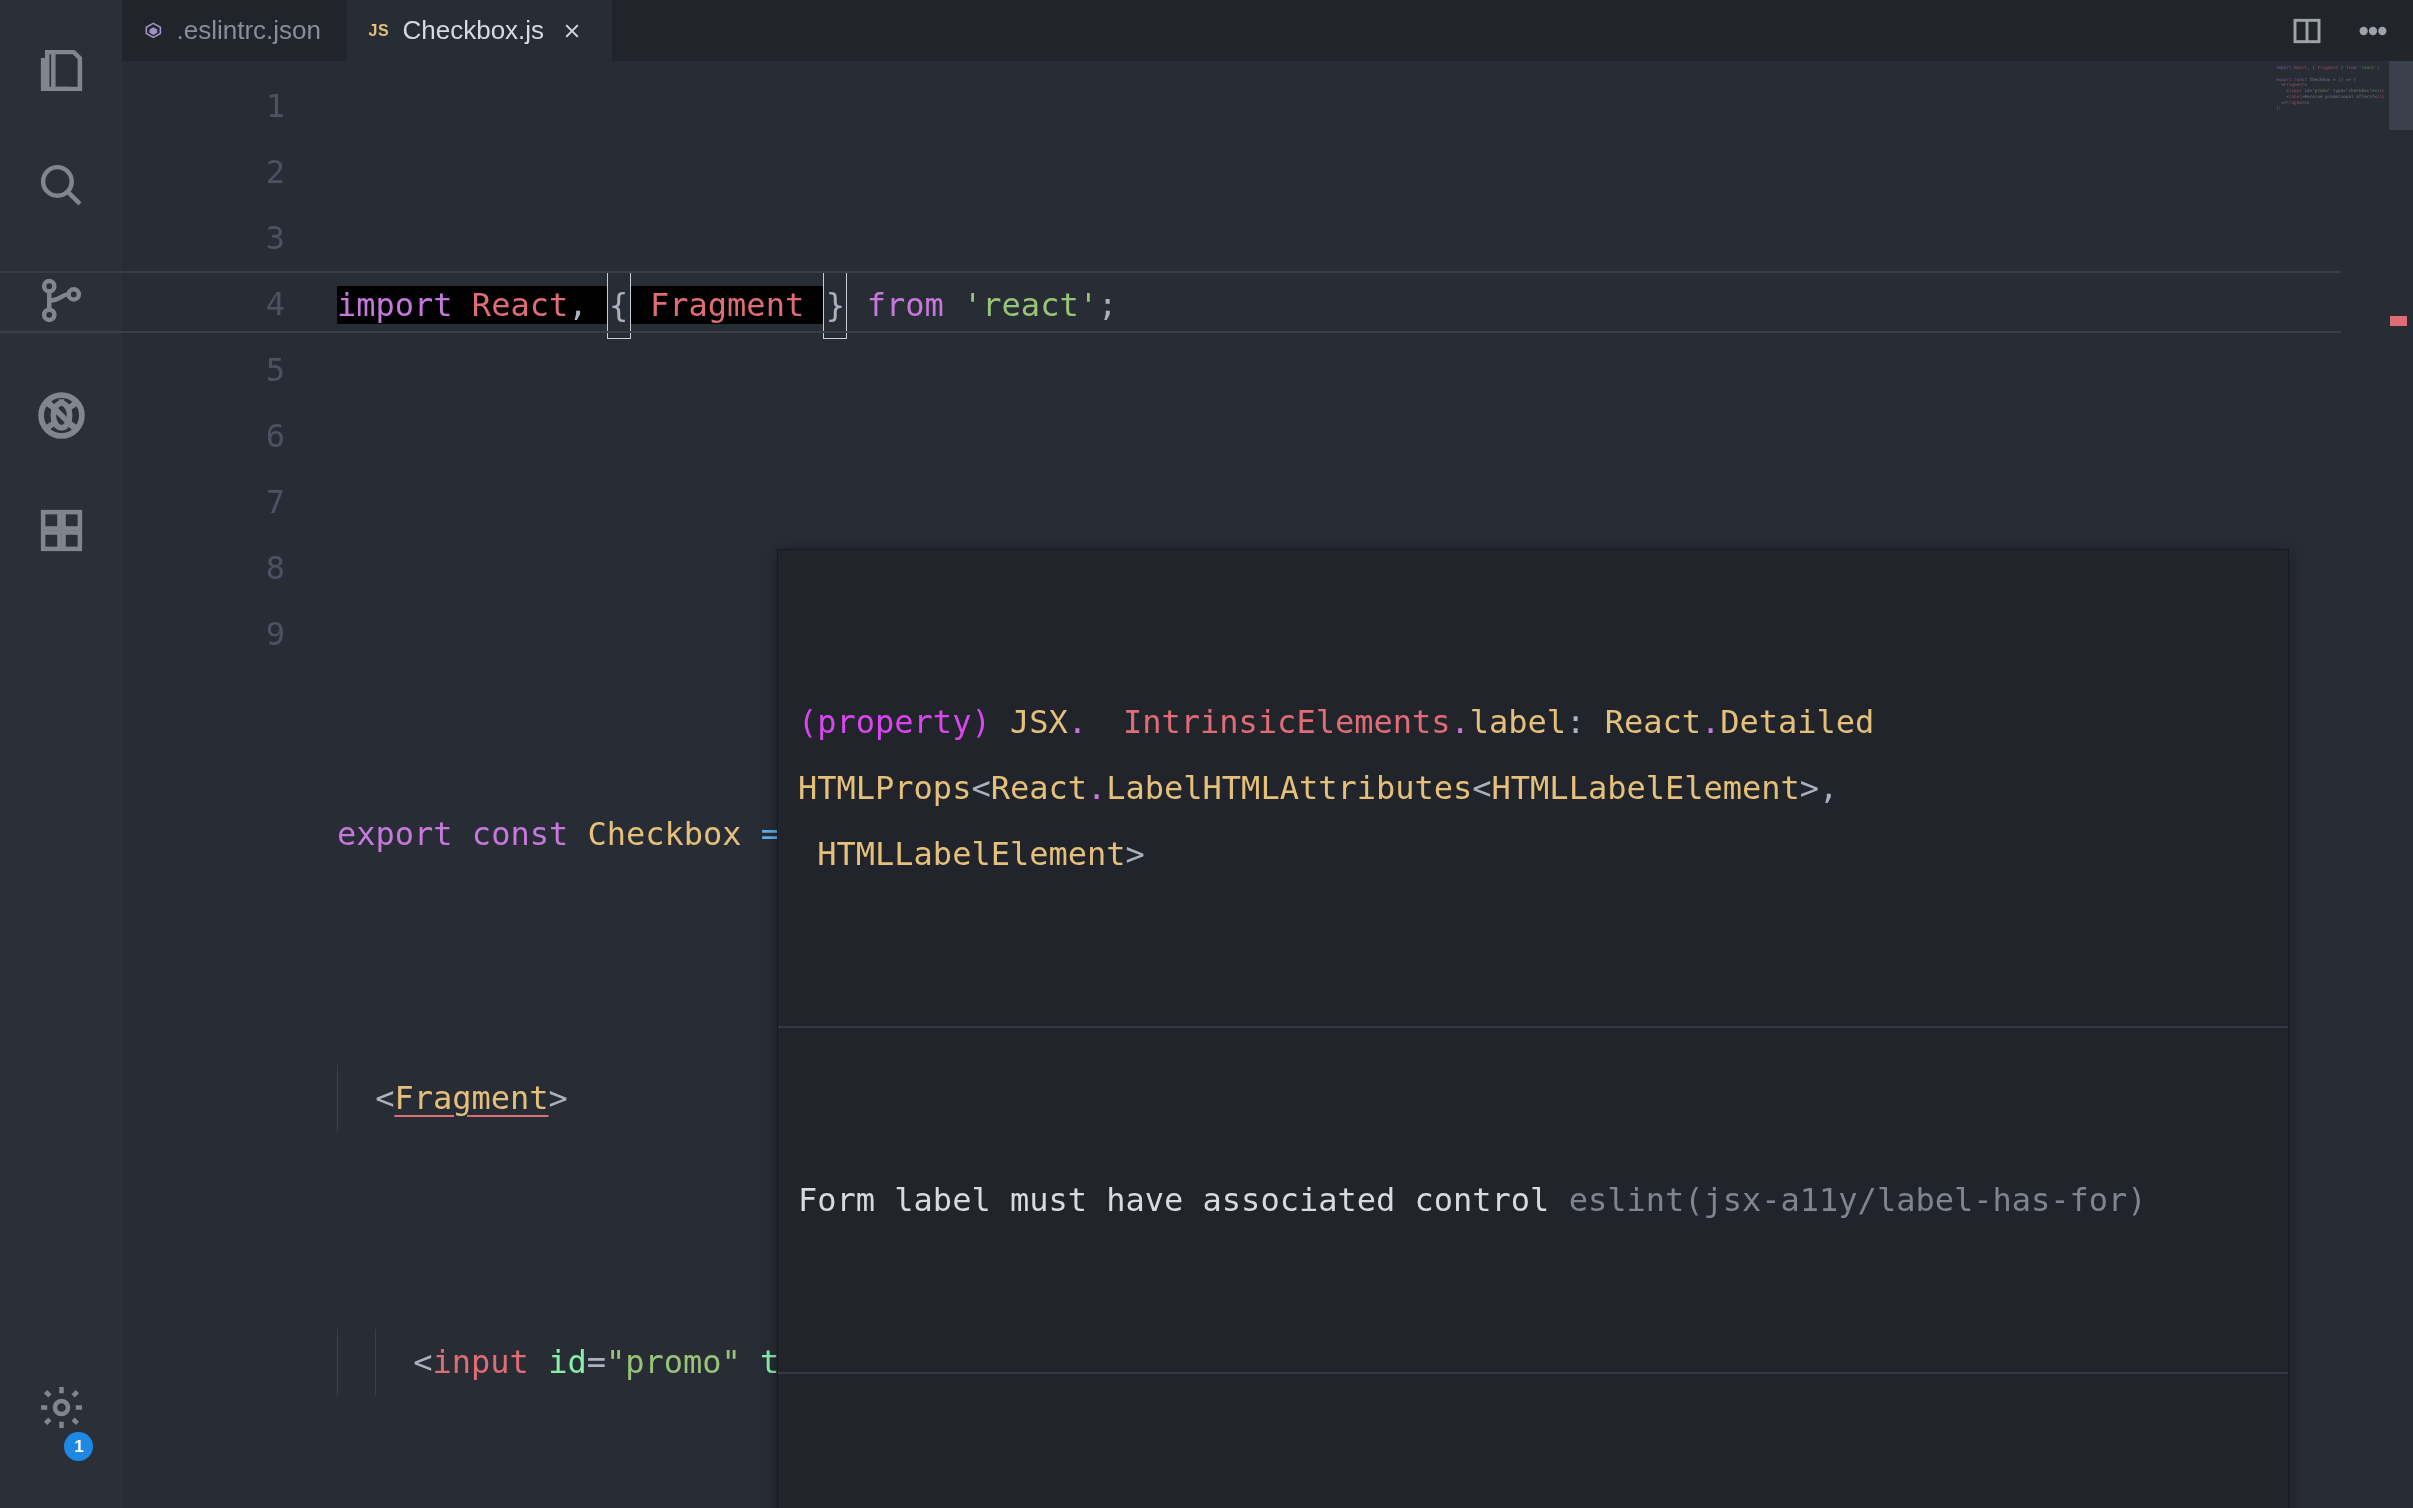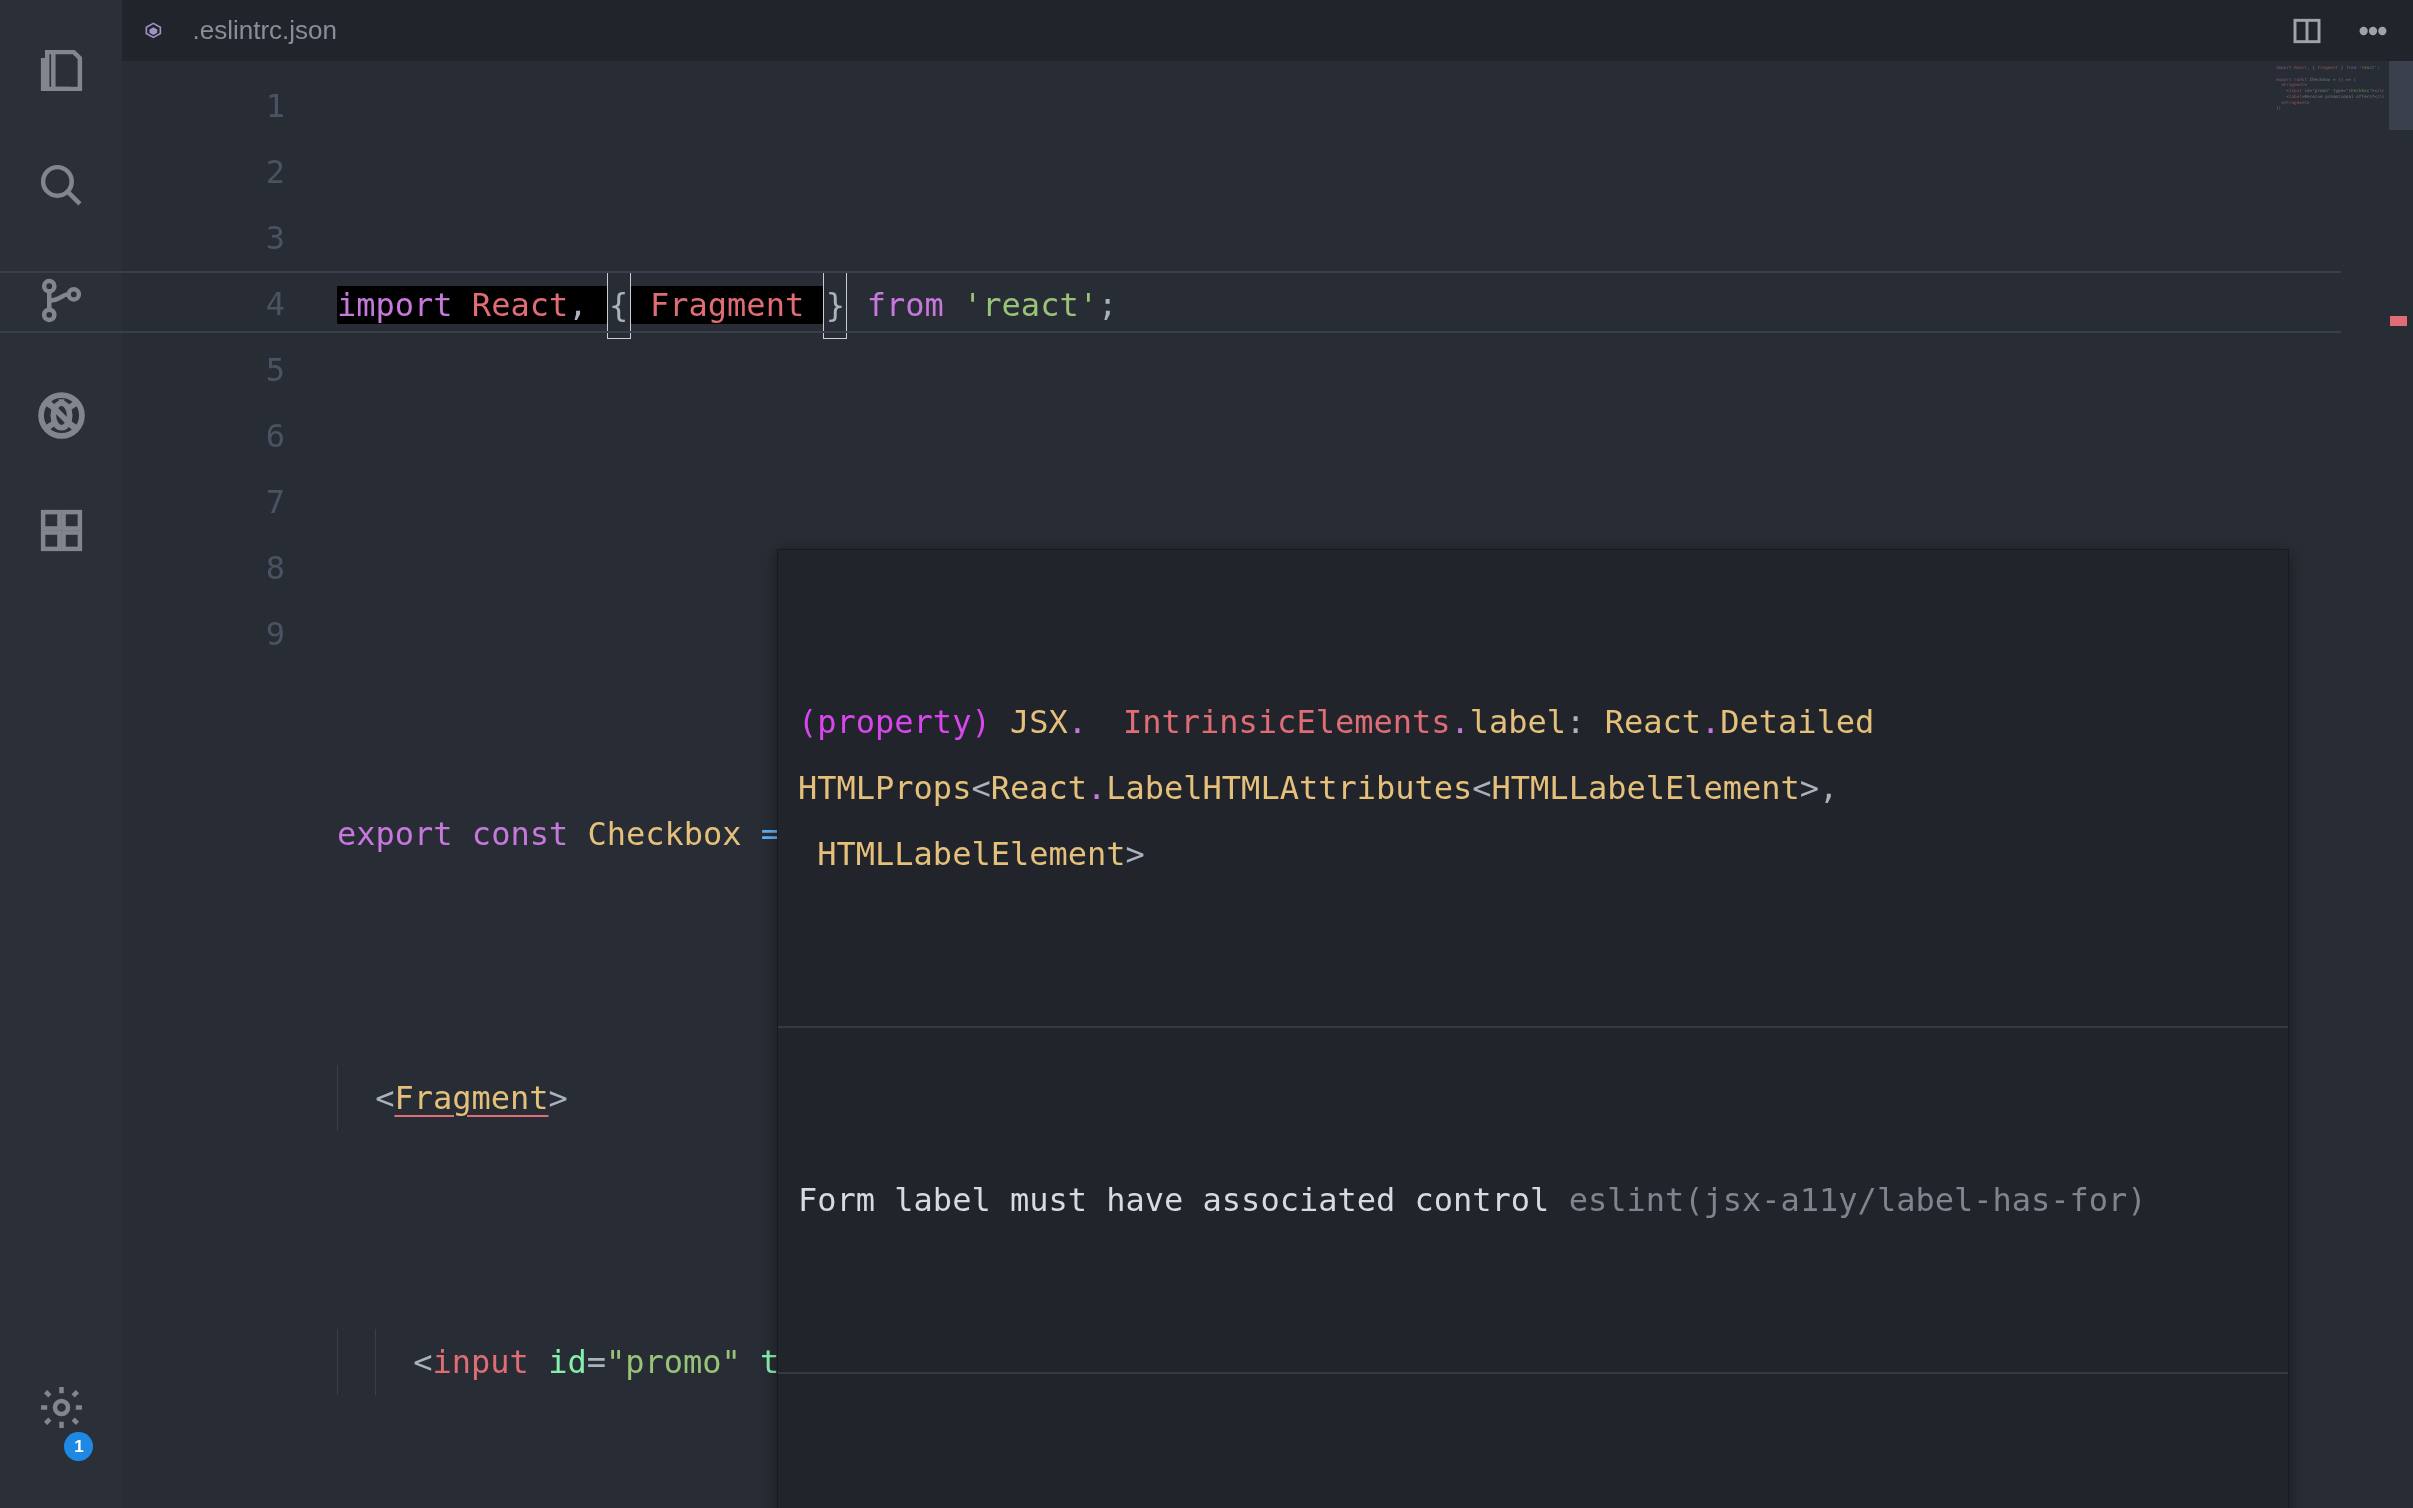--- a/index.html
+++ b/index.html
@@ -50,21 +50,21 @@
   height: 61px;
   display: flex;
   align-items: stretch;
   background: #21252b;
 }
 .tab {
   display: flex; align-items: center;
   padding: 0 26px 0 21.5px;
   color: #888e99;
   font: 400 26px/61px "Segoe UI", sans-serif;
-  gap: 29px;
+  gap: 13px;
   cursor: pointer;
   background: #21252b;
 }
 .tab.active { background: #282c34; color: #d7dae0; }
 .tab .lang-badge {
   font: 700 16px "Segoe UI", sans-serif;
   color: #e5c07b;
   letter-spacing: 0.7px;
 }
 .tab .eslint-badge {
@@ -232,20 +232,29 @@
 
     <div class="tabs">
       <div class="tab">
         <span class="eslint-badge">
           <svg viewBox="0 0 24 24" width="18.7" height="18.7">
               <polygon points="12,3 21,8 21,16 12,21 3,16 3,8" fill="none" stroke="#a093c7" stroke-width="2"></polygon>
               <polygon points="12,8 17,11 17,15 12,18 7,15 7,11" fill="#a093c7"></polygon>
             </svg>
         </span>
         <span>.eslintrc.json</span>
+      </div>
+      <div class="tab active">
+        <span class="lang-badge">JS</span>
+        <span>Checkbox.js</span>
+        <span class="close">
+          <svg viewBox="0 0 24 24" width="20" height="20">
+              <path d="M5 5l14 14M19 5L5 19" stroke="#d7dae0" stroke-width="2.4" fill="none"></path>
+            </svg>
+        </span>
       </div>
       <div class="tabs-spacer"></div>
       <div class="title-actions">
         <div class="ta">
           <svg viewBox="0 0 24 24">
               <rect x="3" y="4" width="18" height="16"></rect>
               <path d="M12 4v16"></path>
             </svg>
         </div>
         <div class="ta">

